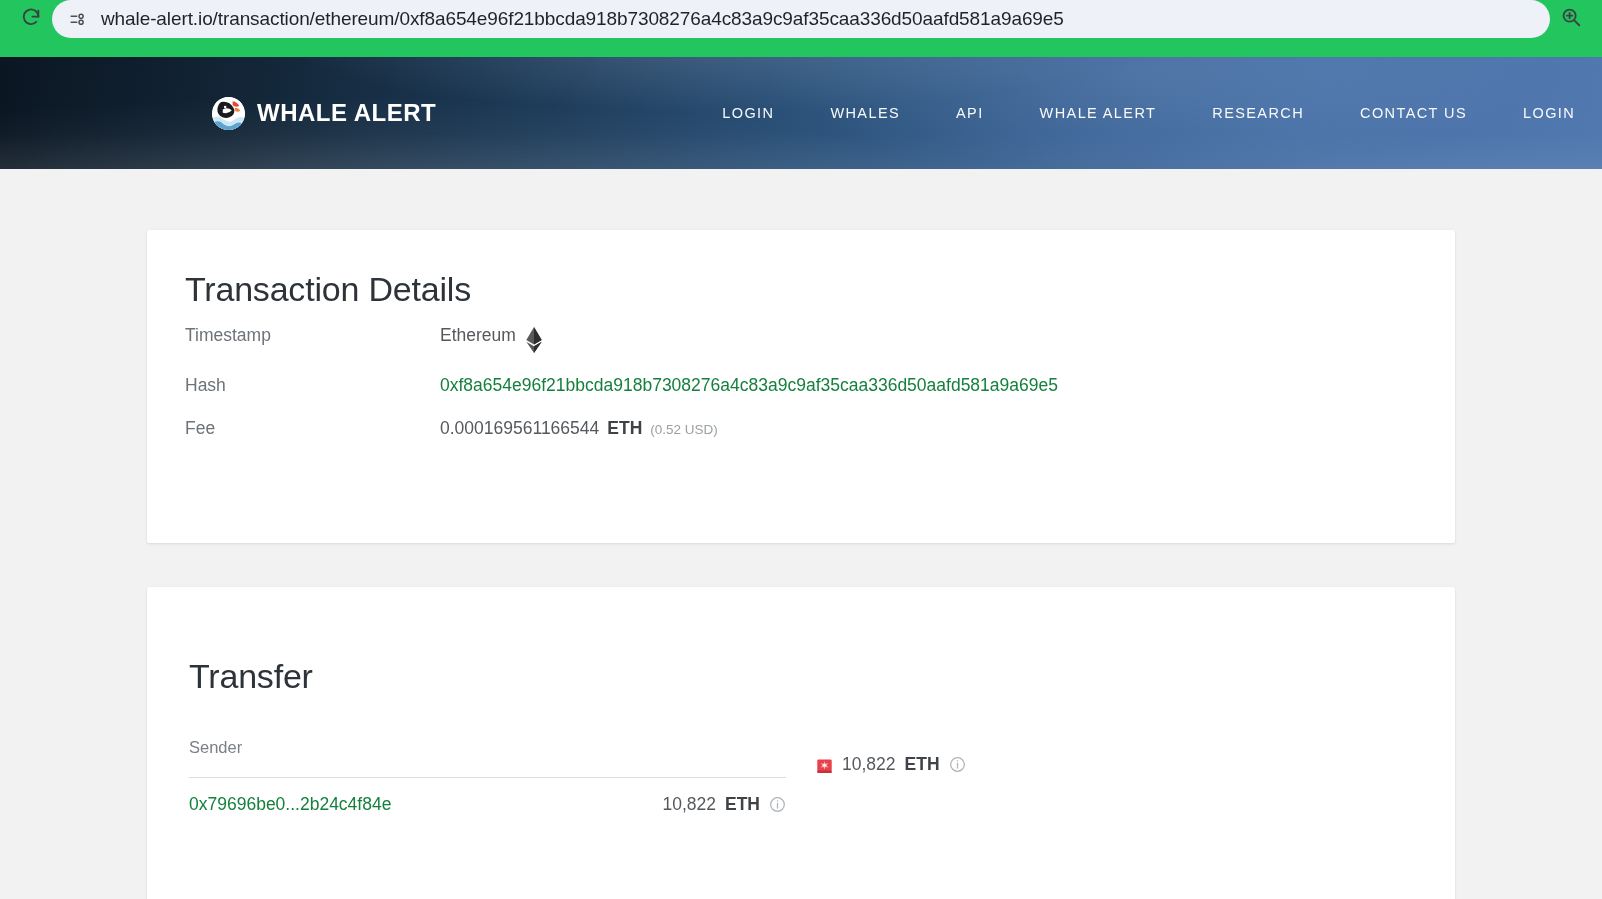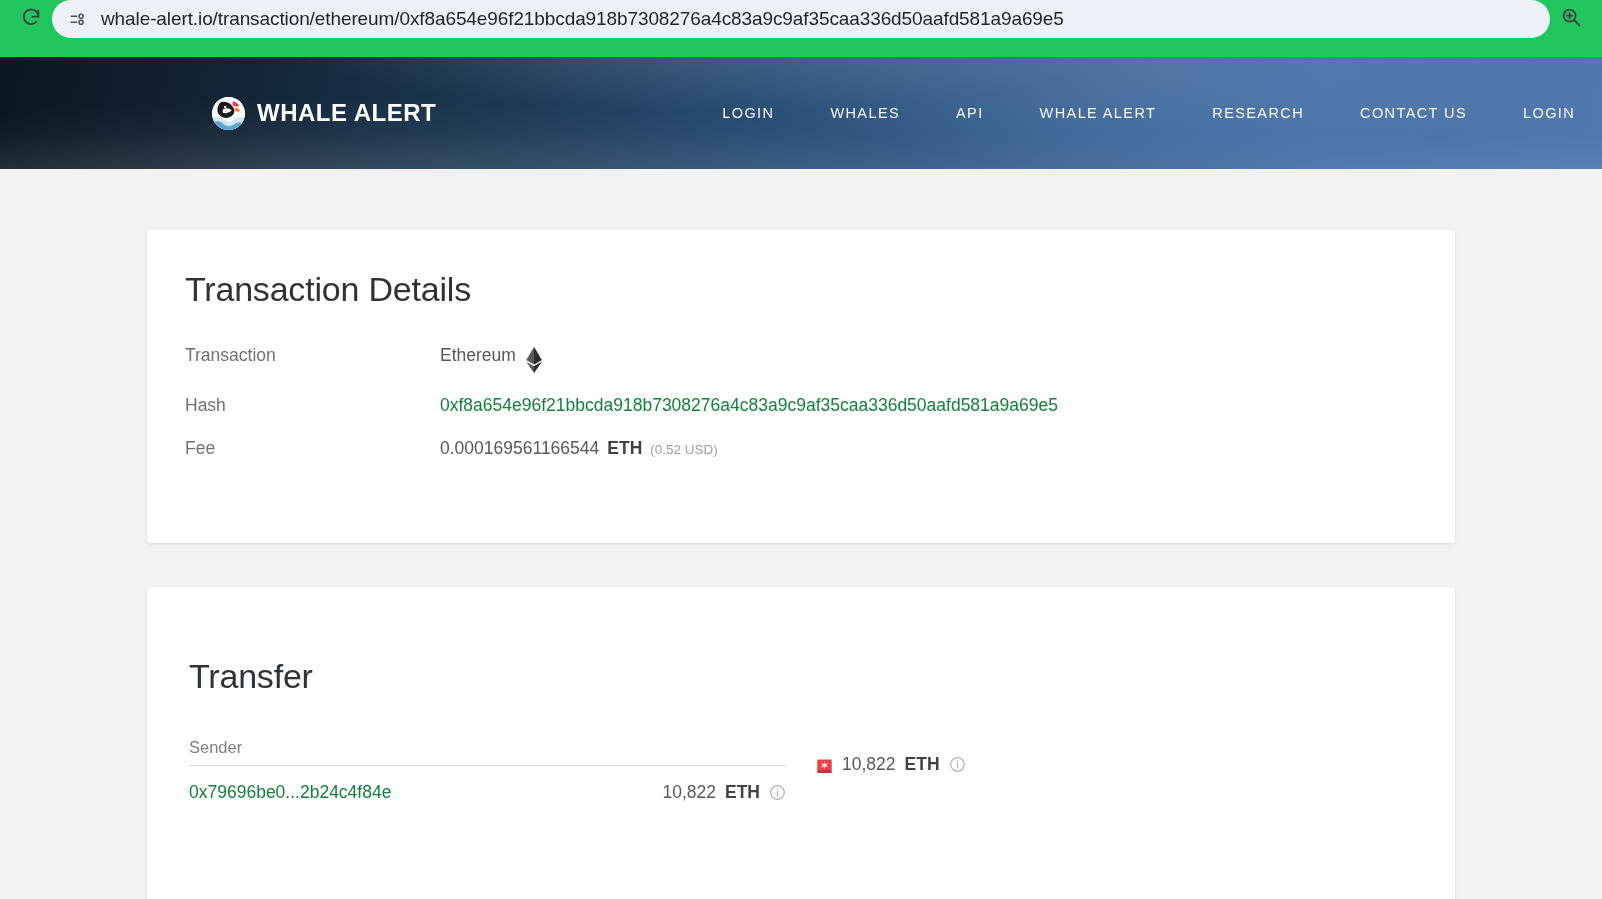--- a/index.html
+++ b/index.html
@@ -146,21 +146,21 @@
     margin-top: 44px;
     padding: 40px 42px 40px 42px;
     min-height: 340px;
   }
 
   .card-title {
     font-size: 34px;
     font-weight: normal;
     color: #2d3339;
     letter-spacing: -0.2px;
-    margin-bottom: 36px;
+    margin-bottom: 16px;
   }
   .card-transfer .card-title { margin-bottom: 42px; margin-top: 30px; }
 
   
   .detail-row {
     display: flex;
     align-items: baseline;
     margin-bottom: 19px;
     min-height: 24px;
   }
@@ -195,21 +195,21 @@
 
   
   .transfer-cols {
     display: flex;
     gap: 30px;
   }
   .transfer-col { flex: 1 1 0; min-width: 0; }
   .col-head {
     font-size: 16.5px;
     color: #7b8085;
-    padding-bottom: 8px;
+    padding-bottom: 20px;
     border-bottom: 1px solid #dddddd;
   }
   .col-row {
     display: flex;
     align-items: flex-start;
     justify-content: space-between;
     padding-top: 16px;
     gap: 12px;
   }
   .addr-wrap {
@@ -302,21 +302,21 @@
 
   </nav>
 </div>
 
 <div class="page">
 
   <section class="card card-tx">
     <h1 class="card-title">Transaction Details</h1>
 
     <div class="detail-row">
-      <div class="detail-label">Transaction</div>
+      <div class="detail-label">Timestamp</div>
       <div class="detail-value">
         <span>Ethereum</span>
         <span class="eth-diamond">
           <svg width="20" height="26" viewBox="0 0 20 32">
             <path d="M10 0 L19.5 16 L10 21.5 L0.5 16 Z" fill="#5a5a5a"></path>
             <path d="M10 0 L19.5 16 L10 21.5 Z" fill="#2e2e2e"></path>
             <path d="M10 23.6 L19.5 18 L10 32 L0.5 18 Z" fill="#5a5a5a"></path>
             <path d="M10 23.6 L19.5 18 L10 32 Z" fill="#2e2e2e"></path>
           </svg>
         </span>

